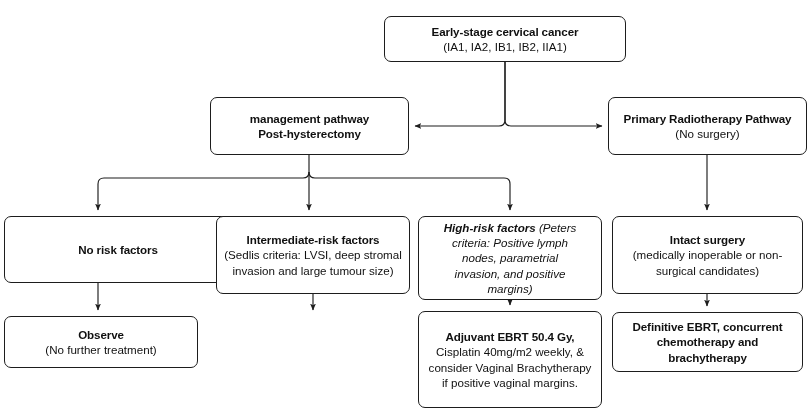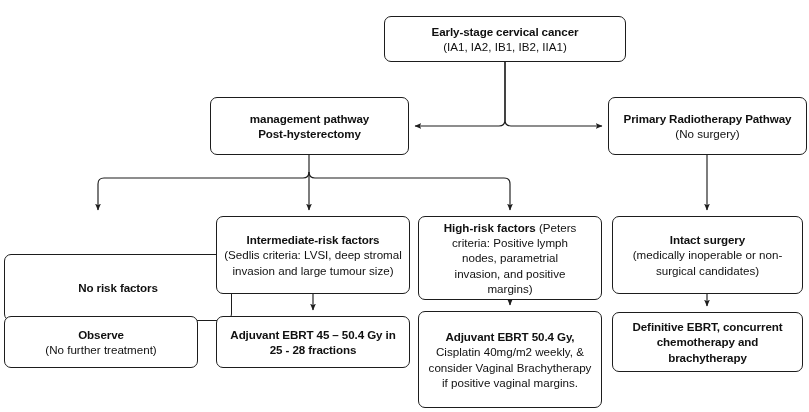--- a/index.html
+++ b/index.html
@@ -56,21 +56,21 @@
   }
   .node .mixed b {
     font-weight: bold;
   }
 
   
   #n-root      { left: 384px; top: 16px;   width: 242px; height: 46px; }
   #n-posthyst  { left: 210px; top: 97px;  width: 199px; height: 58px; }
   #n-primaryrt { left: 608px; top: 97px;  width: 199px; height: 58px; }
 
-  #n-norisk    { left: 4px;   top: 216px; width: 228px; height: 67px; margin-top: 38px; }
+  #n-norisk    { left: 4px;   top: 216px; width: 228px; height: 67px; }
   #n-interrisk { left: 216px; top: 216px; width: 194px; height: 78px; }
   #n-highrisk  { left: 418px; top: 216px; width: 184px; height: 84px; }
   #n-intact    { left: 612px; top: 216px; width: 191px; height: 78px; }
 
   #n-observe   { left: 4px;   top: 316px; width: 194px; height: 52px; }
   #n-adjebrt   { left: 216px; top: 316px; width: 194px; height: 52px; }
   #n-adjhigh   { left: 418px; top: 311px; width: 184px; height: 97px; }
   #n-definitive{ left: 612px; top: 312px; width: 191px; height: 60px; }
 </style>
 </head>
@@ -121,37 +121,33 @@
   <div class="node" id="n-norisk">
     <span class="ttl">No risk factors</span>
   </div>
 
   <div class="node" id="n-interrisk">
     <span class="ttl">Intermediate-risk factors</span>
     <span class="sub">(Sedlis criteria: LVSI, deep stromal invasion and large tumour size)</span>
   </div>
 
   <div class="node" id="n-highrisk">
-    <p class="mixed" style="margin:16px;"><b>High-risk factors</b><span> (Peters criteria: Positive lymph nodes, parametrial invasion, and positive margins)</span></p>
+    <p class="mixed" style="margin:16px;font-style:italic;"><b>High-risk factors</b><span> (Peters criteria: Positive lymph nodes, parametrial invasion, and positive margins)</span></p>
   </div>
 
   <div class="node" id="n-intact">
     <span class="ttl">Intact surgery</span>
     <span class="sub">(medically inoperable or non-surgical candidates)</span>
   </div>
 
   <div class="node" id="n-observe">
     <span class="ttl">Observe</span>
     <span class="sub">(No further treatment)</span>
   </div>
 
-  <div class="node" id="n-adjebrt">
-    <span class="ttl">Adjuvant EBRT 45 – 50.4 Gy in</span>
-    <span class="ttl">25 - 28 fractions</span>
-  </div>
 
   <div class="node" id="n-adjhigh">
     <span class="ttl">Adjuvant EBRT 50.4 Gy,</span>
     <span class="sub">Cisplatin 40mg/m2 weekly, &amp; consider Vaginal Brachytherapy if positive vaginal margins.</span>
   </div>
 
   <div class="node" id="n-definitive">
     <span class="ttl">Definitive EBRT, concurrent</span>
     <span class="ttl">chemotherapy and</span>
     <span class="ttl">brachytherapy</span>

